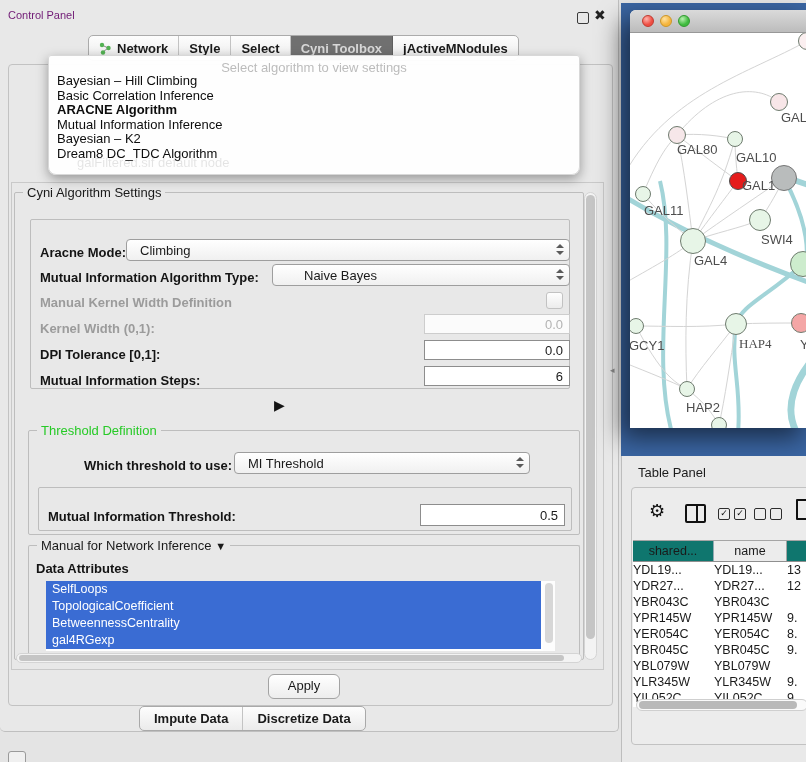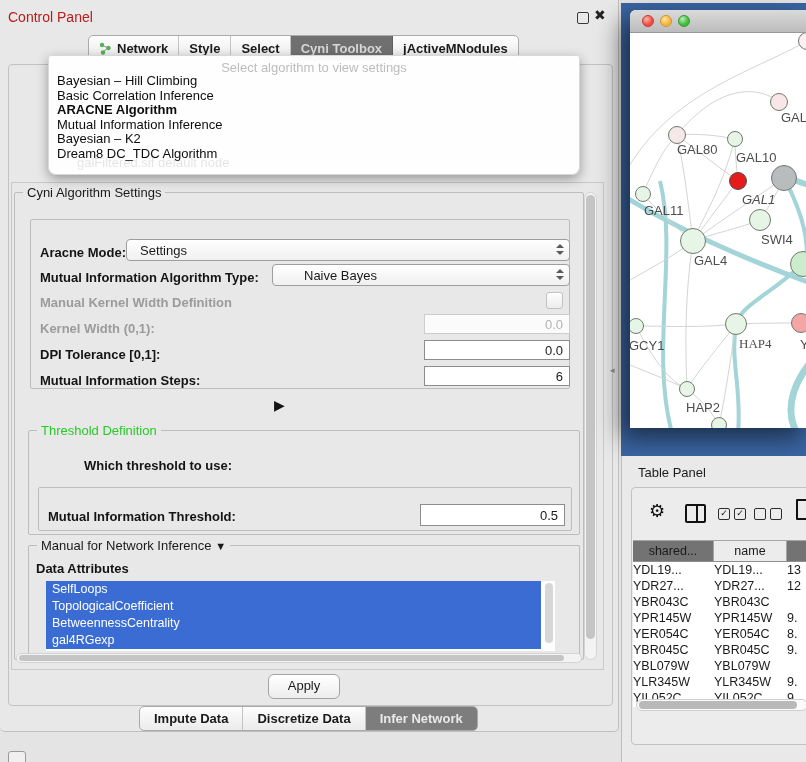--- a/index.html
+++ b/index.html
@@ -1,21 +1,21 @@
 <!DOCTYPE html>
 <html><head>
 <meta charset="utf-8">
 <style>
   html,body{margin:0;padding:0;background:#e4e4e4;}
   #root{position:relative;width:806px;height:762px;overflow:hidden;
         font-family:"Liberation Sans","DejaVu Sans",sans-serif;color:#1a1a1a;}
   
   .cp{position:absolute;left:0;top:0;width:619px;height:732px;background:#e8e8e8;
       border:1px solid #bfbfbf;border-left:none;border-top:none;border-radius:0 0 5px 5px;box-sizing:border-box;}
-  .cp-title{position:absolute;left:8px;top:9px;font-size:14px;color:#b91c1c;text-align:right;}
+  .cp-title{position:absolute;left:8px;top:9px;font-size:11px;color:#701a75;text-align:right;}
   .float-btn{position:absolute;left:577px;top:12px;width:10px;height:10px;border:1.6px solid #3a3a3a;border-radius:2px;}
   .close-btn{position:absolute;left:594px;top:7px;font-size:14px;font-weight:bold;color:#222;}
   
   .tabbar{position:absolute;left:88px;top:35px;height:24px;display:flex;border:1px solid #ababab;
           border-radius:5px;background:linear-gradient(#fdfdfd,#ebebeb);overflow:hidden;font-size:13px;font-weight:bold;}
   .tab{display:flex;align-items:center;justify-content:center;padding:0 10px;border-right:1px solid #c3c3c3;color:#1a1a1a;}
   .tab:last-child{border-right:none;}
   .tab.sel{background:#707070;color:#d9d9d9;border-right:1px solid #5f5f5f;}
   .tabicon{width:13px;height:13px;margin-right:5px;}
   
@@ -81,21 +81,21 @@
   .tp{position:absolute;left:621px;top:456px;width:185px;height:306px;background:#e9e9e9;border-left:1px solid #bdbdbd;box-sizing:border-box;}
   .tp-title{position:absolute;left:16px;top:9px;font-size:13px;color:#1c1c1c;}
   .tp-box{position:absolute;left:9px;top:31px;width:180px;height:258px;background:#ececec;border:1px solid #c2c2c2;border-radius:4px 0 0 4px;box-sizing:border-box;}
   .gear{position:absolute;left:17px;top:12px;font-size:18px;color:#111;}
   .colicon{position:absolute;left:53px;top:16px;width:17px;height:15px;border:2px solid #111;border-radius:2px;}
   .colicon i{position:absolute;left:50%;top:0;width:2px;height:100%;background:#111;}
   .cbpair{position:absolute;top:20px;display:flex;gap:4px;}
   .cb{width:10px;height:10px;border:1.6px solid #2d2d2d;border-radius:2px;font-size:9px;line-height:9px;text-align:center;color:#111;font-weight:bold;}
   .docicon{position:absolute;left:164px;top:11px;width:13px;height:17px;border:2px solid #111;border-radius:1px;}
   .thead{position:absolute;left:1px;top:52px;display:flex;height:22px;border-top:1px solid #a5a5a5;border-bottom:1px solid #8f8f8f;box-sizing:border-box;}
-  .th{font-size:12.5px;display:flex;align-items:center;justify-content:center;border-right:1px solid #93a9b1;box-sizing:border-box;background:#737373;color:#1a1a1a;}
+  .th{font-size:12.5px;display:flex;align-items:center;justify-content:center;border-right:1px solid #93a9b1;box-sizing:border-box;background:#0f766e;color:#1a1a1a;}
   .th.gray{background:#ececec;border-right-color:#a5a5a5;}
   .tbody{position:absolute;left:1px;top:74px;width:178px;height:145px;background:#fff;overflow:hidden;}
   .tr{display:flex;height:16px;line-height:16px;font-size:12.5px;background:#fff;}
   .td{box-sizing:border-box;overflow:hidden;white-space:nowrap;}
   .tp-hsb{position:absolute;left:4px;top:211px;width:172px;height:12px;background:#fafafa;border:1px solid #cfcfcf;border-radius:6px;box-sizing:border-box;}
   .tp-hsb-thumb{position:absolute;left:2px;top:1px;width:158px;height:8px;background:#b9b9b9;border-radius:4px;}
   .dock-icon{position:absolute;left:8px;top:751px;width:16px;height:14px;border:1.6px solid #9a9a9a;border-radius:3px;background:#f0f0f0;}
 </style>
 </head>
 <body>
@@ -137,21 +137,21 @@
 
     <div class="grp" style="left:14px;top:192px;width:570px;height:468px;">
       <span class="lg">Cyni Algorithm Settings</span>
     </div>
 
     <div class="grp" style="left:30px;top:219px;width:540px;height:170px;">
       <span class="lg blue">Algorithm Definition</span>
     </div>
     <div class="lbl" style="left:40px;top:245px;">Aracne Mode:</div>
     <div class="combo" style="left:126px;top:239px;width:444px;">
-      <span>Settings</span>
+      <span>Climbing</span>
       <span class="spin">
           <i class="u"></i>
           <i class="d"></i>
         </span>
     </div>
     <div class="lbl" style="left:40px;top:270px;">Mutual Information Algorithm Type:</div>
     <div class="combo" style="left:272px;top:264px;width:298px;padding-left:31px;">
       <span>Naive Bayes</span>
       <span class="spin">
           <i class="u"></i>
@@ -166,20 +166,27 @@
     <div class="field" style="left:424px;top:340px;width:146px;">0.0</div>
     <div class="lbl" style="left:40px;top:373px;">Mutual Information Steps:</div>
     <div class="field" style="left:424px;top:366px;width:146px;">6</div>
 
     <div class="lbl plain" style="left:274px;top:397px;font-size:14px;">▶</div>
 
     <div class="grp" style="left:28px;top:430px;width:552px;height:105px;padding-left:27px;">
       <span class="lg green">Threshold Definition</span>
     </div>
     <div class="lbl" style="left:84px;top:458px;">Which threshold to use:</div>
+    <div class="combo" style="left:234px;top:452px;width:296px;">
+      <span>MI Threshold</span>
+      <span class="spin">
+          <i class="u"></i>
+          <i class="d"></i>
+        </span>
+    </div>
     <div class="grp" style="left:38px;top:487px;width:534px;height:44px;">
       <span class="lg blue">MI Threshold Definition</span>
     </div>
     <div class="lbl" style="left:48px;top:509px;">Mutual Information Threshold:</div>
     <div class="field" style="left:420px;top:504px;width:145px;height:22px;line-height:22px;">0.5</div>
 
     <div class="grp" style="left:28px;top:545px;width:552px;height:117px;border-bottom:none;">
       <span class="lg"><span>Manual for Network Inference</span> <span style="font-size:11px;">▼</span></span>
     </div>
     <div class="lbl" style="left:36px;top:561px;">Data Attributes</div>
@@ -197,21 +204,20 @@
         <div class="vsb-thumb"></div>
       </div>
     <div class="hsb">
         <div class="hsb-thumb"></div>
       </div>
 
     <div class="apply">Apply</div>
     <div class="btabs">
       <div class="btab">Impute Data</div>
       <div class="btab">Discretize Data</div>
-      <div class="btab sel">Infer Network</div>
     </div>
 
     <div class="popup">
       <div class="ph">Select algorithm to view settings</div>
       <div class="pitem" style="top:17px;">Bayesian – Hill Climbing</div>
       <div class="pitem" style="top:32px;">Basic Correlation Inference</div>
       <div class="pitem b" style="top:46px;">ARACNE Algorithm</div>
       <div class="pitem" style="top:61px;">Mutual Information Inference</div>
       <div class="pitem" style="top:75px;">Bayesian – K2</div>
       <div class="pitem" style="top:90px;">Dream8 DC_TDC Algorithm</div>
@@ -278,21 +284,21 @@
         <div class="node" style="left:-2px;top:285px;width:16px;height:16px;"></div>
         <div class="node" style="left:95px;top:280px;width:22px;height:22px;"></div>
         <div class="node" style="left:161px;top:280px;width:20px;height:20px;background:#f4a6a6;"></div>
         <div class="node" style="left:49px;top:348px;width:16px;height:16px;"></div>
         <div class="node" style="left:81px;top:384px;width:16px;height:16px;"></div>
 
         <div class="nlabel" style="left:151px;top:77px;">GAL7</div>
         <div class="nlabel" style="left:47px;top:109px;">GAL80</div>
         <div class="nlabel" style="left:106px;top:117px;">GAL10</div>
         <div class="nlabel" style="left:14px;top:170px;">GAL11</div>
-        <div class="nlabel" style="left:112px;top:159px;font-style:italic;">GAL1</div>
+        <div class="nlabel" style="left:112px;top:145px;">GAL1</div>
         <div class="nlabel" style="left:131px;top:199px;">SWI4</div>
         <div class="nlabel" style="left:64px;top:220px;">GAL4</div>
         <div class="nlabel" style="left:-1px;top:305px;">GCY1</div>
         <div class="nlabel" style="left:109px;top:303px;font-family:Liberation Serif, serif;">HAP4</div>
         <div class="nlabel" style="left:170px;top:304px;">Y</div>
         <div class="nlabel" style="left:56px;top:367px;">HAP2</div>
       </div>
     </div>
   </div>
 

